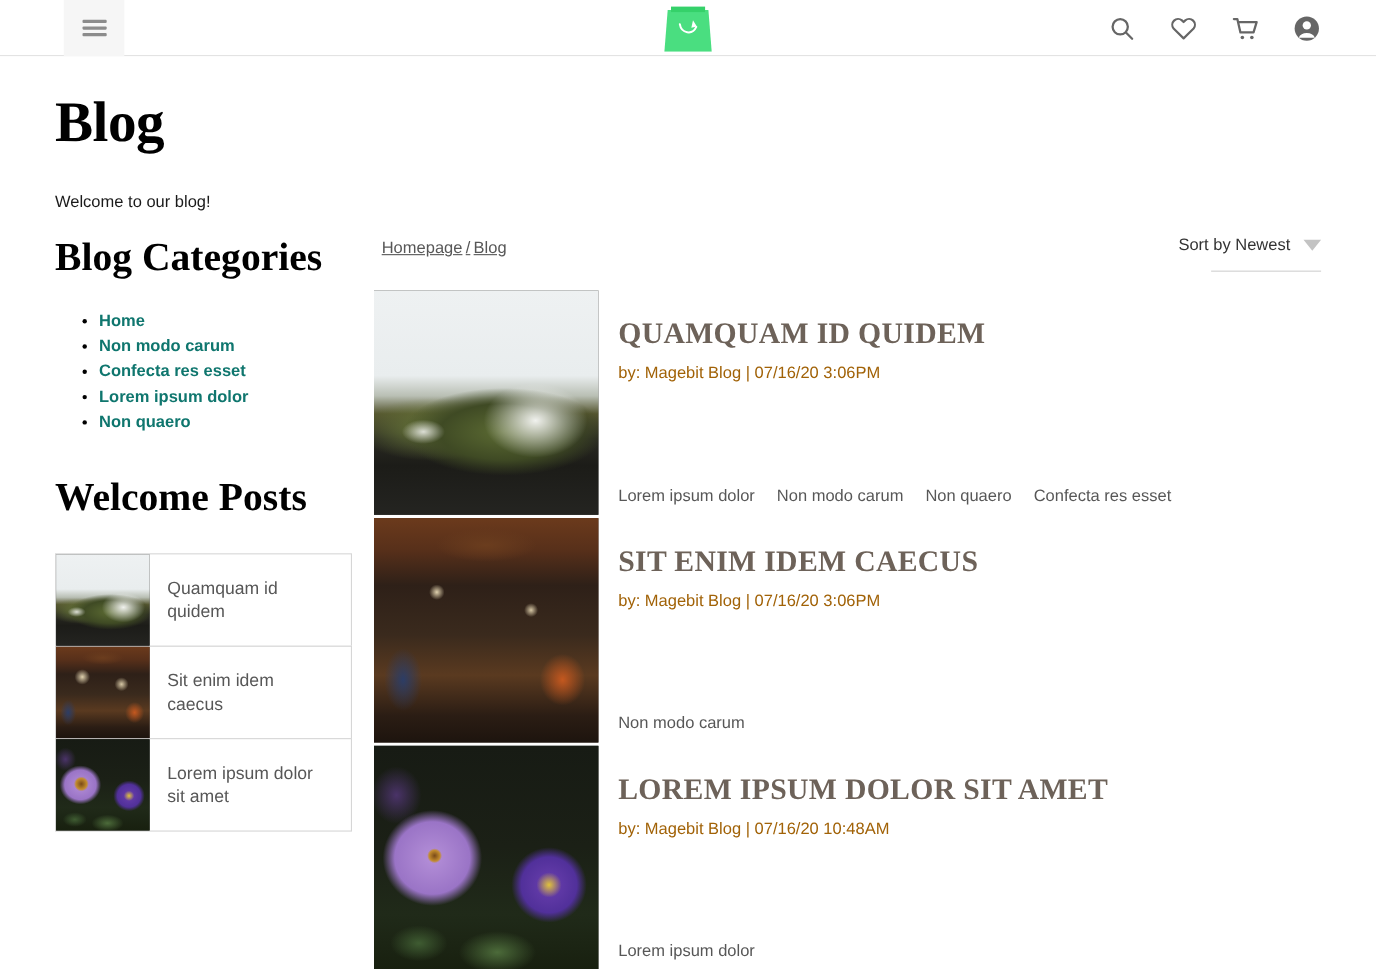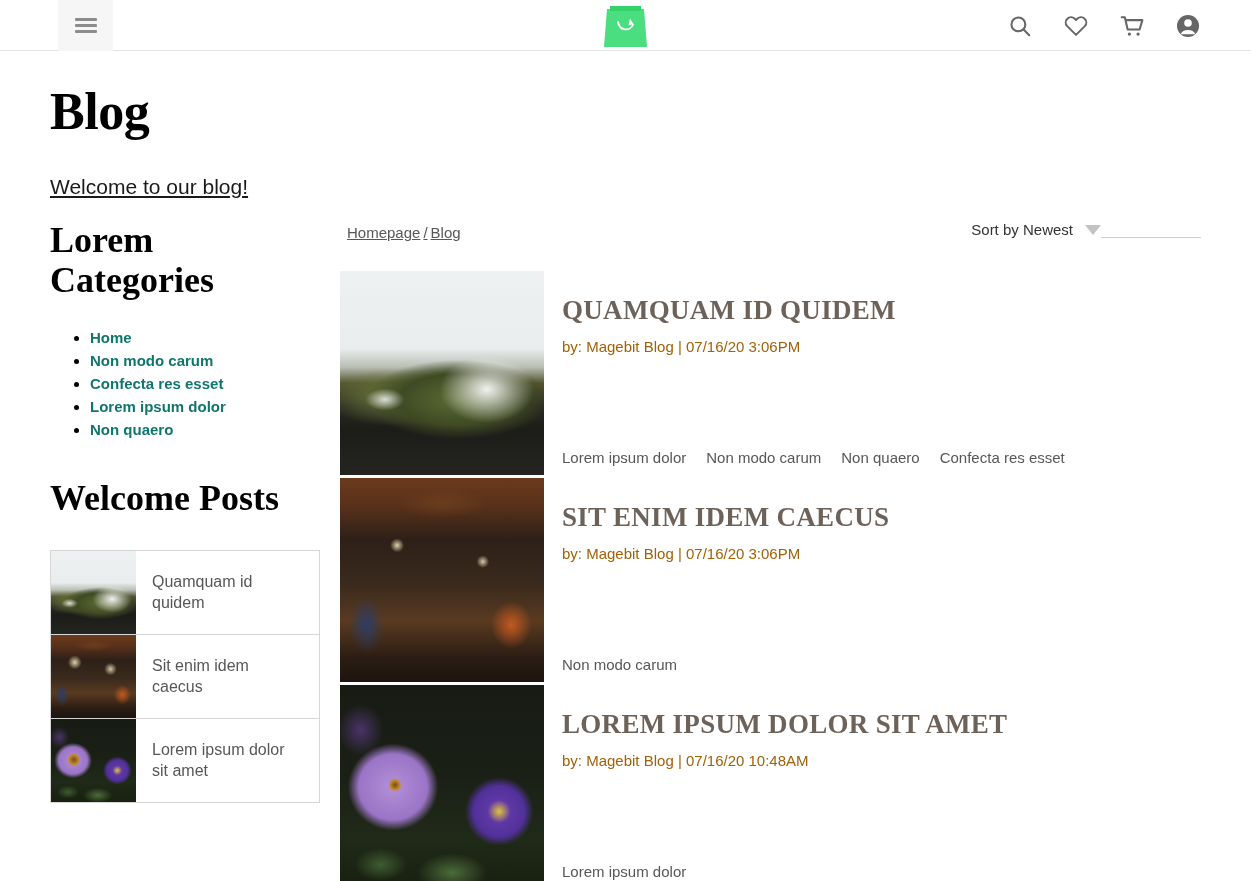--- a/index.html
+++ b/index.html
@@ -48,21 +48,21 @@
   .page-title {
     font-family: "Liberation Serif", serif;
     font-weight: bold;
     font-size: 52px;
     line-height: 1;
     color: #000000;
     letter-spacing: -0.5px;
     padding-top: 35px;
   }
   .welcome {
-    font-size: 21px; color: #1a1a1a; margin-top: 37px; text-decoration: underline;
+    font-size: 15px; color: #1a1a1a; margin-top: 37px;
   }
 
   .columns { display: flex; margin-top: 22px; }
 
   
   .sidebar { width: 290px; flex: none; padding-right: 20px; }
   .side-heading {
     font-family: "Liberation Serif", serif;
     font-weight: bold;
     font-size: 36px;
@@ -92,21 +92,21 @@
     padding: 10px 16px;
     font-size: 16px; color: #575757; line-height: 21px;
   }
 
   
   .main { flex: 1; min-width: 0; position: relative; }
   .main-top { display: flex; align-items: flex-start; justify-content: space-between; height: 40px; }
   .breadcrumb { font-size: 15px; color: #575757; padding-top: 3px; padding-left: 7px; text-decoration: underline; }
   .breadcrumb a { color: #575757; text-decoration: none; }
   .breadcrumb .sep { margin: 0 3px; }
-  .sorter { display: flex; flex-direction: row; align-items: flex-end; }
+  .sorter { display: flex; flex-direction: column; align-items: flex-end; }
   .sorter-row { display: flex; align-items: center; gap: 12px; cursor: pointer; }
   .sorter-label { font-size: 15px; color: #333333; }
   .caret {
     width: 0; height: 0;
     border-left: 8px solid transparent;
     border-right: 8px solid transparent;
     border-top: 10px solid #c3c3c3;
   }
   .sorter-underline { width: 100px; height: 1px; background: #cfcfcf; margin-top: 15px; }
 
@@ -217,21 +217,21 @@
 
 <div class="page">
 
   <h1 class="page-title">Blog</h1>
   <div class="welcome">Welcome to our blog!</div>
 
   <div class="columns">
 
     <aside class="sidebar">
 
-      <h2 class="side-heading">Lorem Categories</h2>
+      <h2 class="side-heading">Blog Categories</h2>
 
       <ul class="cat-list">
         <li><a>Home</a></li>
         <li><a>Non modo carum</a></li>
         <li><a>Confecta res esset</a></li>
         <li><a>Lorem ipsum dolor</a></li>
         <li><a>Non quaero</a></li>
       </ul>
 
       <h2 class="side-heading recent-heading">Welcome Posts</h2>

